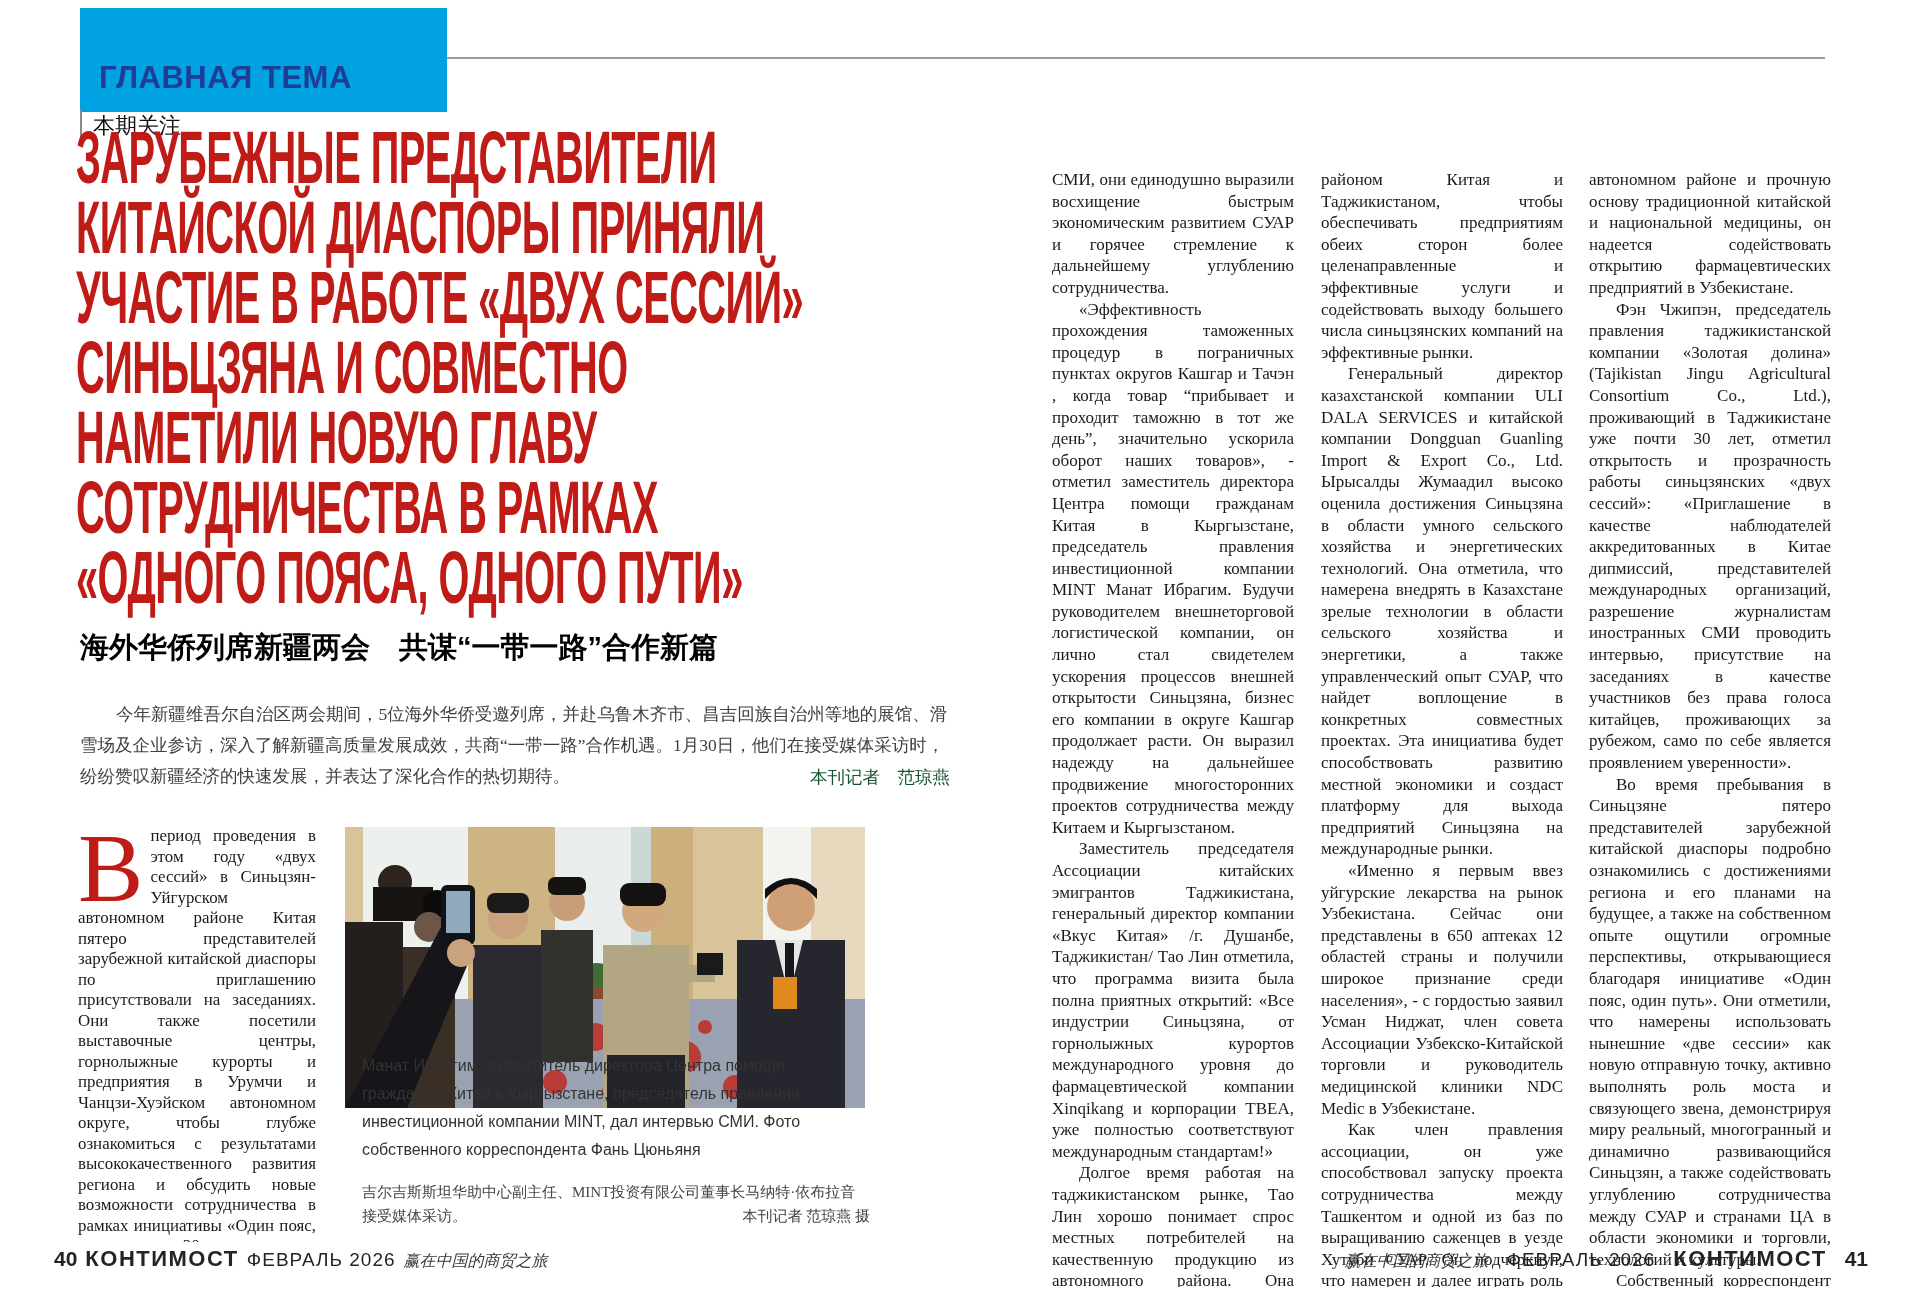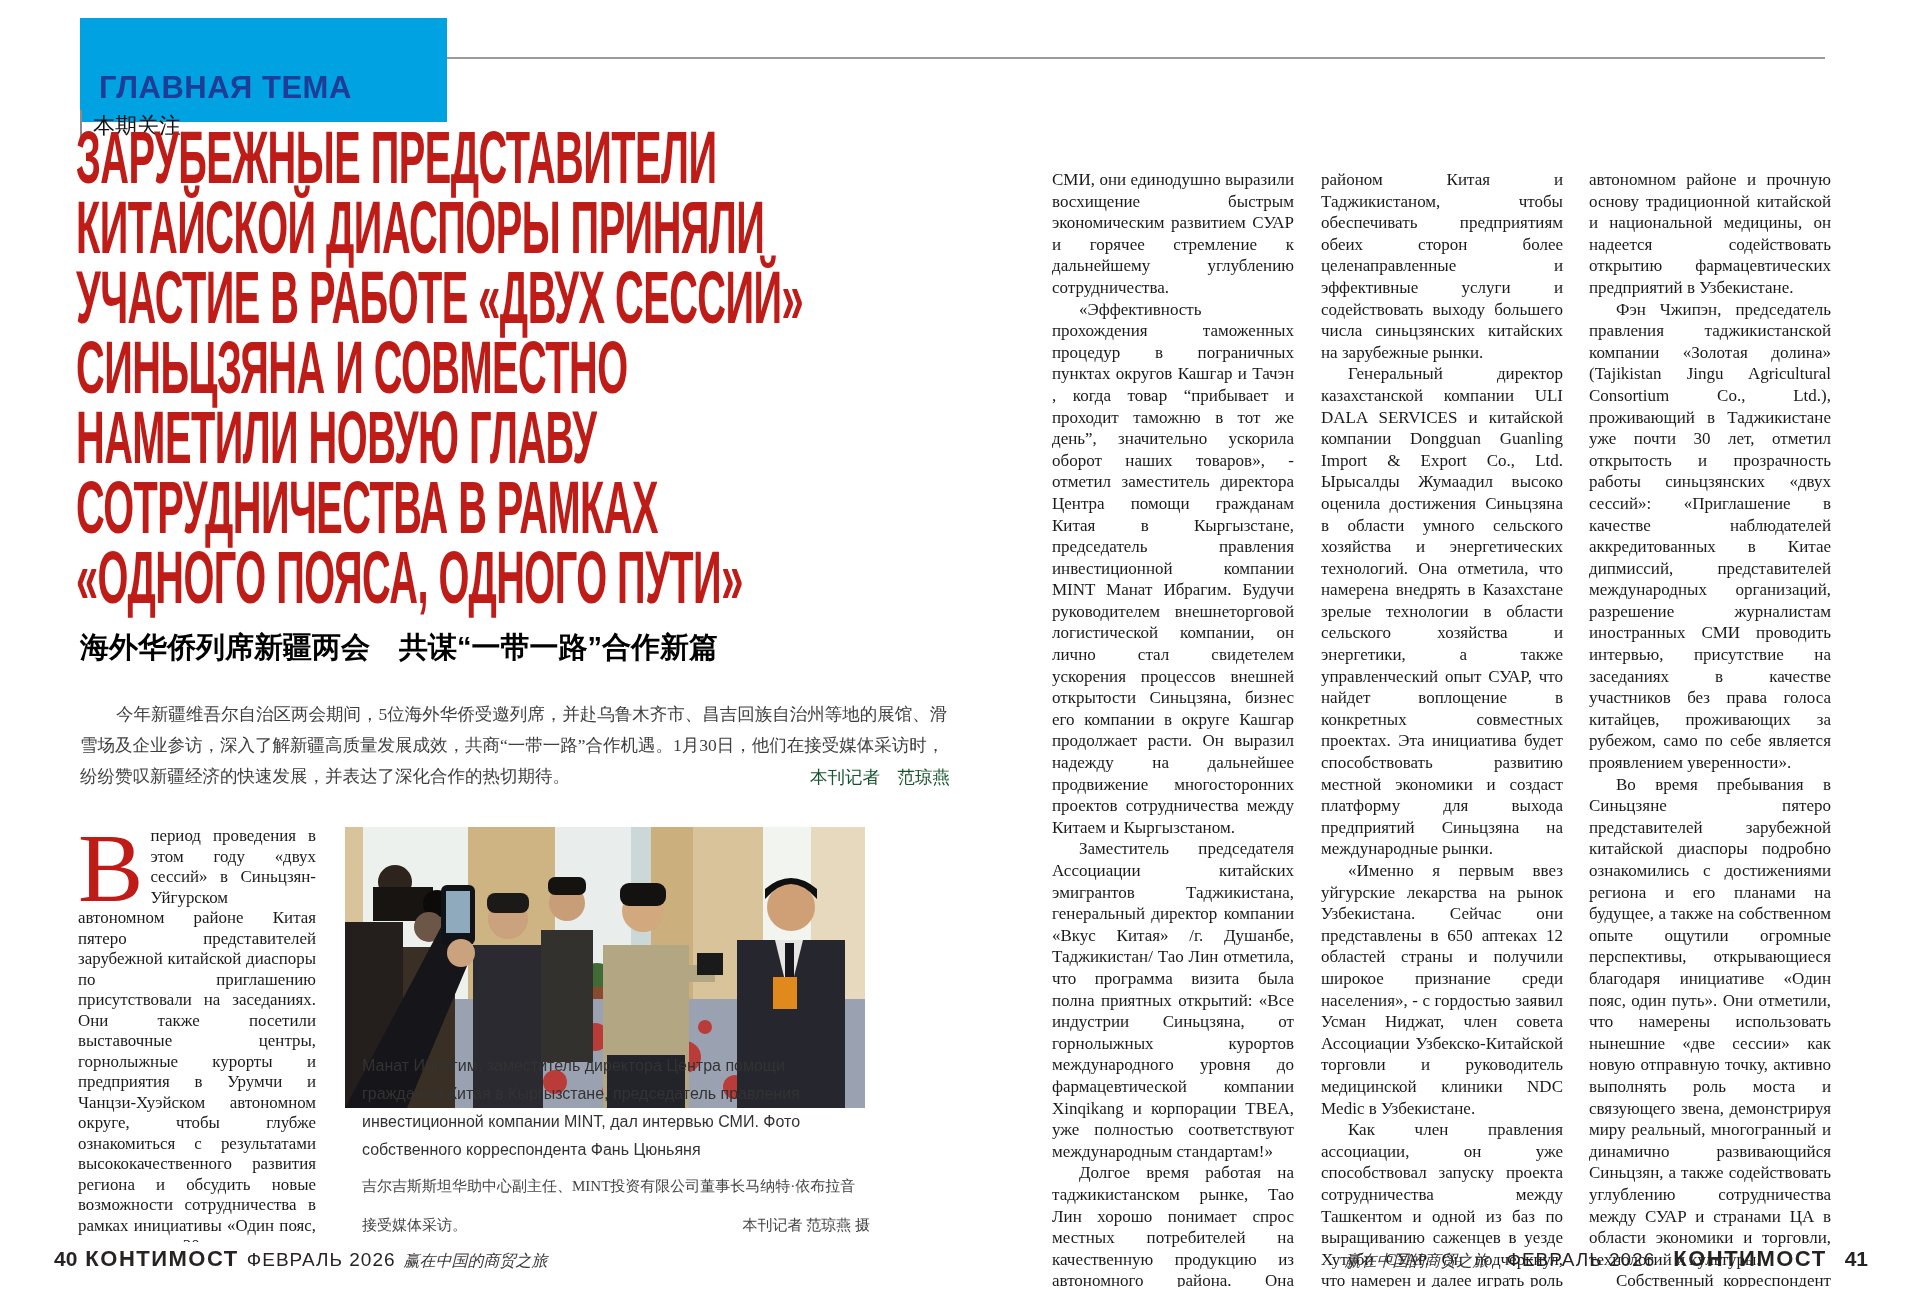--- a/index.html
+++ b/index.html
@@ -1,20 +1,20 @@
 <!DOCTYPE html>
 <html><head>
 <meta charset="utf-8">
 <style>
   html,body{margin:0;padding:0;background:#e8e8e8;}
   .spread{position:relative;width:1920px;height:1303px;background:#ffffff;overflow:hidden;
           font-family:"Liberation Serif",serif;color:#1a1a1a;}
 
   
-  .masthead-block{position:absolute;left:80px;top:18px;width:367px;height:104px;}
+  .masthead-block{position:absolute;left:80px;top:8px;width:367px;height:104px;}
   .masthead-label{position:absolute;left:19px;bottom:16px;font-family:"Liberation Sans",sans-serif;
                   font-weight:bold;font-size:31px;letter-spacing:.5px;}
   .top-rule{position:absolute;left:447px;top:57px;width:1378px;height:2px;background:#9b9b9b;}
   .topic-rule{position:absolute;left:80px;top:110px;width:2px;height:27px;background:#8a8a8a;}
   .topic-label{position:absolute;left:93px;top:111px;font-size:22px;color:#111;
                font-family:"Liberation Sans",sans-serif;}
 
   
   .headline{position:absolute;left:76px;top:122px;font-family:"Liberation Sans",sans-serif;font-weight:bold;}
   .hl-line{height:70px;white-space:nowrap;}
@@ -34,21 +34,21 @@
            line-height:20.5px;text-align:justify;overflow:hidden;}
   .dropcap{float:left;font-size:98px;line-height:79px;margin:3px 7px 0 0;font-weight:normal;}
 
   
   .photo{position:absolute;left:345px;top:827px;width:520px;height:281px;overflow:hidden;}
   .photo svg{display:block;width:100%;height:100%;}
 
   
   .caption{position:absolute;left:362px;top:1052px;width:508px;}
   .caption-ru{font-family:"Liberation Sans",sans-serif;font-size:16px;line-height:28px;color:#333;}
-  .caption-zh{position:relative;font-size:15px;line-height:39px;color:#454545;margin-top:3px;}
+  .caption-zh{position:relative;font-size:15px;line-height:24px;color:#454545;margin-top:16px;}
   .credit{position:absolute;right:0;bottom:0;white-space:nowrap;}
 
   
   .bodycol{position:absolute;top:127px;width:242px;height:1118px;font-size:17px;line-height:21.6px;
            text-align:justify;overflow:hidden;margin-top:42px;}
   .bodycol p{margin:0;text-indent:27px;}
   .bodycol p.noind{text-indent:0;}
 
   
   .footer{position:absolute;top:1246px;display:flex;align-items:baseline;gap:18px;
@@ -161,21 +161,21 @@
     </div>
   </div>
 
   <div class="bodycol" style="left:1052px;">
       <p class="noind">СМИ, они единодушно выразили восхищение быстрым экономическим развитием СУАР и горячее стремление к дальнейшему углублению сотрудничества.</p>
       <p class="">«Эффективность прохождения таможенных процедур в пограничных пунктах округов Кашгар и Тачэн , когда товар “прибывает и проходит таможню в тот же день”, значительно ускорила оборот наших товаров», - отметил заместитель директора Центра помощи гражданам Китая в Кыргызстане, председатель правления инвестиционной компании MINT Манат Ибрагим. Будучи руководителем внешнеторговой логистической компании, он лично стал свидетелем ускорения процессов внешней открытости Синьцзяна, бизнес его компании в округе Кашгар продолжает расти. Он выразил надежду на дальнейшее продвижение многосторонних проектов сотрудничества между Китаем и Кыргызстаном.</p>
       <p class="">Заместитель председателя Ассоциации китайских эмигрантов Таджикистана, генеральный директор компании «Вкус Китая» /г. Душанбе, Таджикистан/ Тао Лин отметила, что программа визита была полна приятных открытий: «Все индустрии Синьцзяна, от горнолыжных курортов международного уровня до фармацевтической компании Xinqikang и корпорации TBEA, уже полностью соответствуют международным стандартам!»</p>
       <p class="">Долгое время работая на таджикистанском рынке, Тао Лин хорошо понимает спрос местных потребителей на качественную продукцию из автономного района. Она предложила создать специальный механизм целевого взаимодействия между Синьцзян-Уйгурским автономным</p>
     </div>
   <div class="bodycol" style="left:1321px;">
-      <p class="noind">районом Китая и Таджикистаном, чтобы обеспечивать предприятиям обеих сторон более целенаправленные и эффективные услуги и содействовать выходу большего числа синьцзянских китайских на зарубежные рынки.</p>
+      <p class="noind">районом Китая и Таджикистаном, чтобы обеспечивать предприятиям обеих сторон более целенаправленные и эффективные услуги и содействовать выходу большего числа синьцзянских компаний на эффективные рынки.</p>
       <p class="">Генеральный директор казахстанской компании ULI DALA SERVICES и китайской компании Dongguan Guanling Import &amp; Export Co., Ltd. Ырысалды Жумаадил высоко оценила достижения Синьцзяна в области умного сельского хозяйства и энергетических технологий. Она отметила, что намерена внедрять в Казахстане зрелые технологии в области сельского хозяйства и энергетики, а также управленческий опыт СУАР, что найдет воплощение в конкретных совместных проектах. Эта инициатива будет способствовать развитию местной экономики и создаст платформу для выхода предприятий Синьцзяна на международные рынки.</p>
       <p class="">«Именно я первым ввез уйгурские лекарства на рынок Узбекистана. Сейчас они представлены в 650 аптеках 12 областей страны и получили широкое признание среди населения», - с гордостью заявил Усман Ниджат, член совета Ассоциации Узбекско-Китайской торговли и руководитель медицинской клиники NDC Medic в Узбекистане.</p>
       <p class="">Как член правления ассоциации, он уже способствовал запуску проекта сотрудничества между Ташкентом и одной из баз по выращиванию саженцев в уезде Хутуби СУАР. Он подчеркнул, что намерен и далее играть роль связующего звена, приглашая больше синьцзянских предприятий инвестировать в экономику республики. Особенно учитывая богатые ресурсы лекарственного сырья в</p>
     </div>
   <div class="bodycol" style="left:1589px;">
       <p class="noind">автономном районе и прочную основу традиционной китайской и национальной медицины, он надеется содействовать открытию фармацевтических предприятий в Узбекистане.</p>
       <p class="">Фэн Чжипэн, председатель правления таджикистанской компании «Золотая долина» (Tajikistan Jingu Agricultural Consortium Co., Ltd.), проживающий в Таджикистане уже почти 30 лет, отметил открытость и прозрачность работы синьцзянских «двух сессий»: «Приглашение в качестве наблюдателей аккредитованных в Китае дипмиссий, представителей международных организаций, разрешение журналистам иностранных СМИ проводить интервью, присутствие на заседаниях в качестве участников без права голоса китайцев, проживающих за рубежом, само по себе является проявлением уверенности».</p>
       <p class="">Во время пребывания в Синьцзяне пятеро представителей зарубежной китайской диаспоры подробно ознакомились с достижениями региона и его планами на будущее, а также на собственном опыте ощутили огромные перспективы, открывающиеся благодаря инициативе «Один пояс, один путь». Они отметили, что намерены использовать нынешние «две сессии» как новую отправную точку, активно выполнять роль моста и связующего звена, демонстрируя миру реальный, многогранный и динамично развивающийся Синьцзян, а также содействовать углублению сотрудничества между СУАР и странами ЦА в области экономики и торговли, технологий и культуры.</p>
       <p class="">Собственный корреспондент Фань Цюньянь</p>
     </div>

